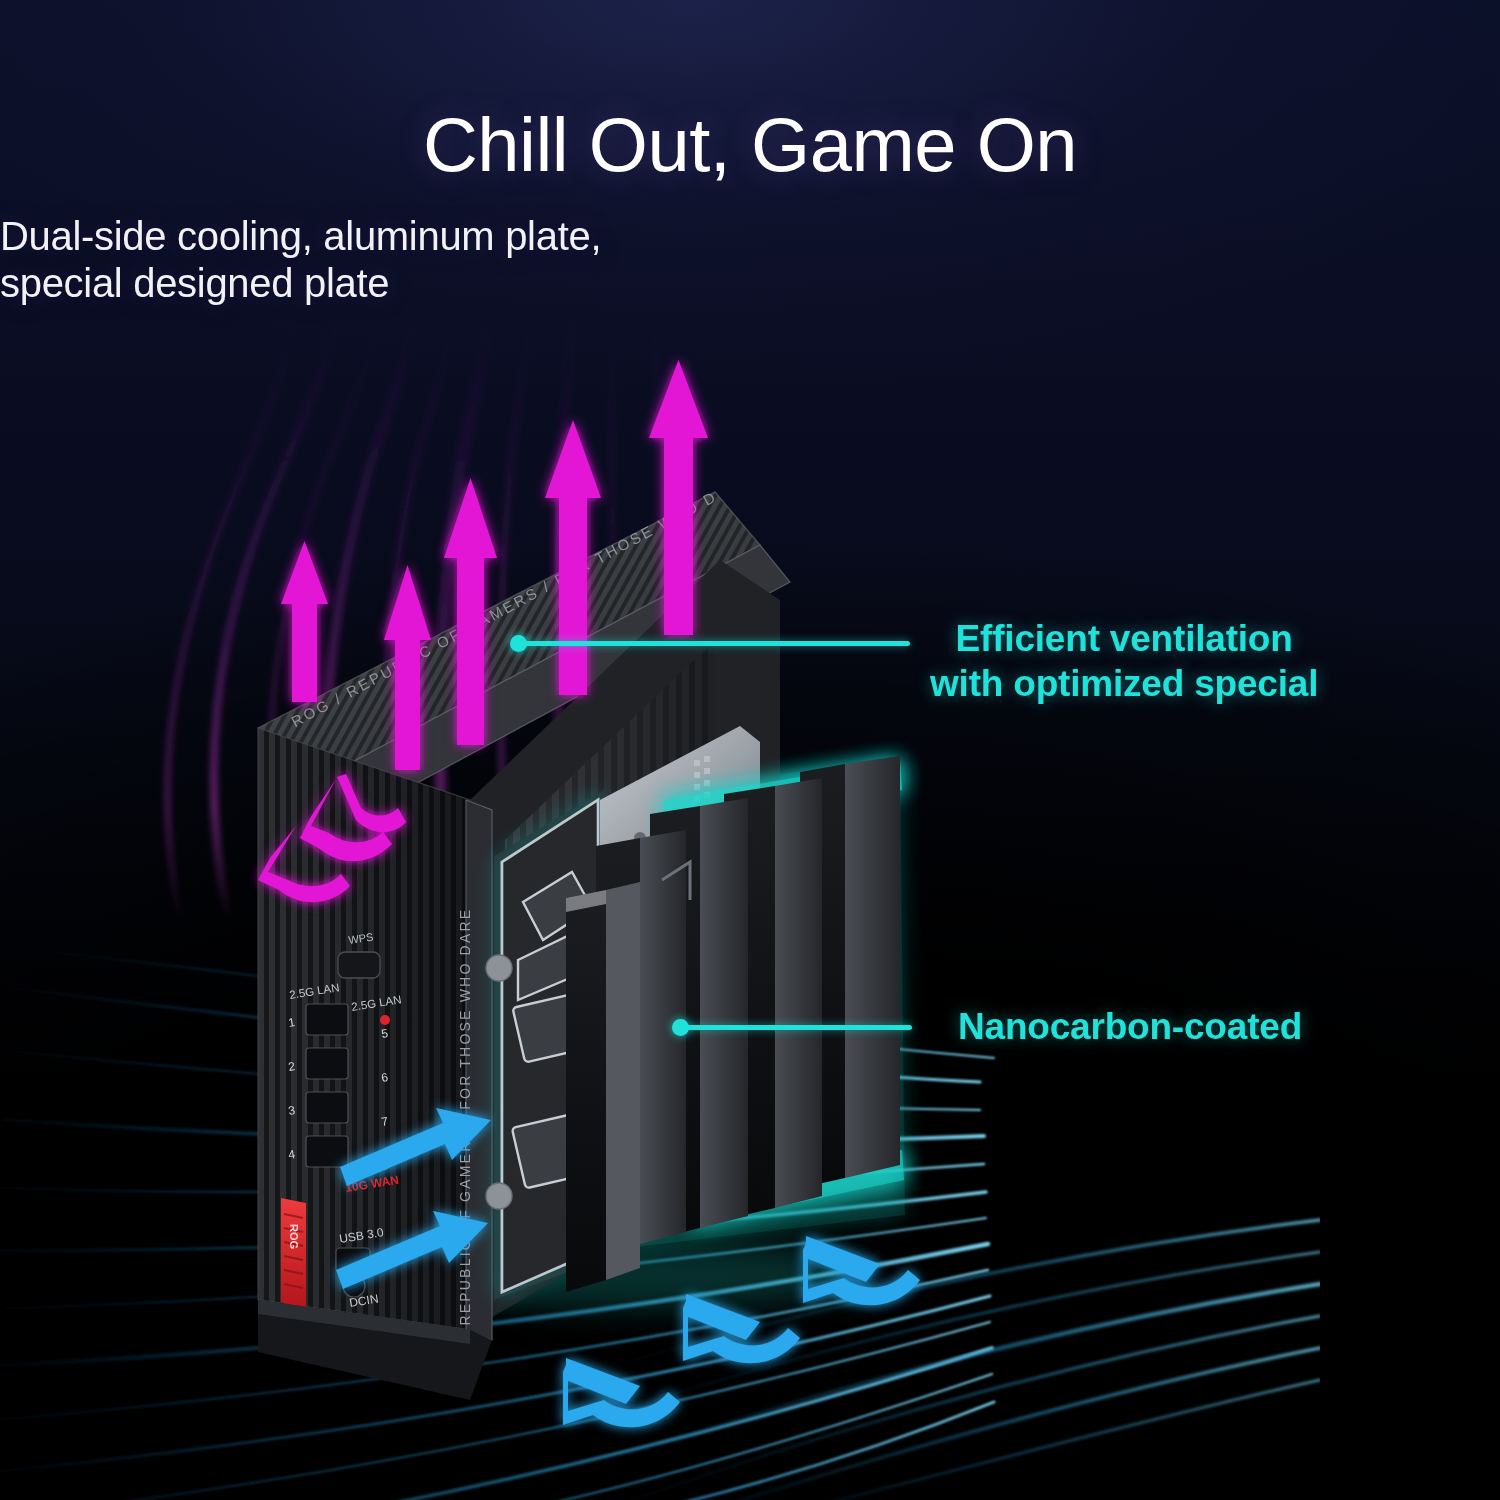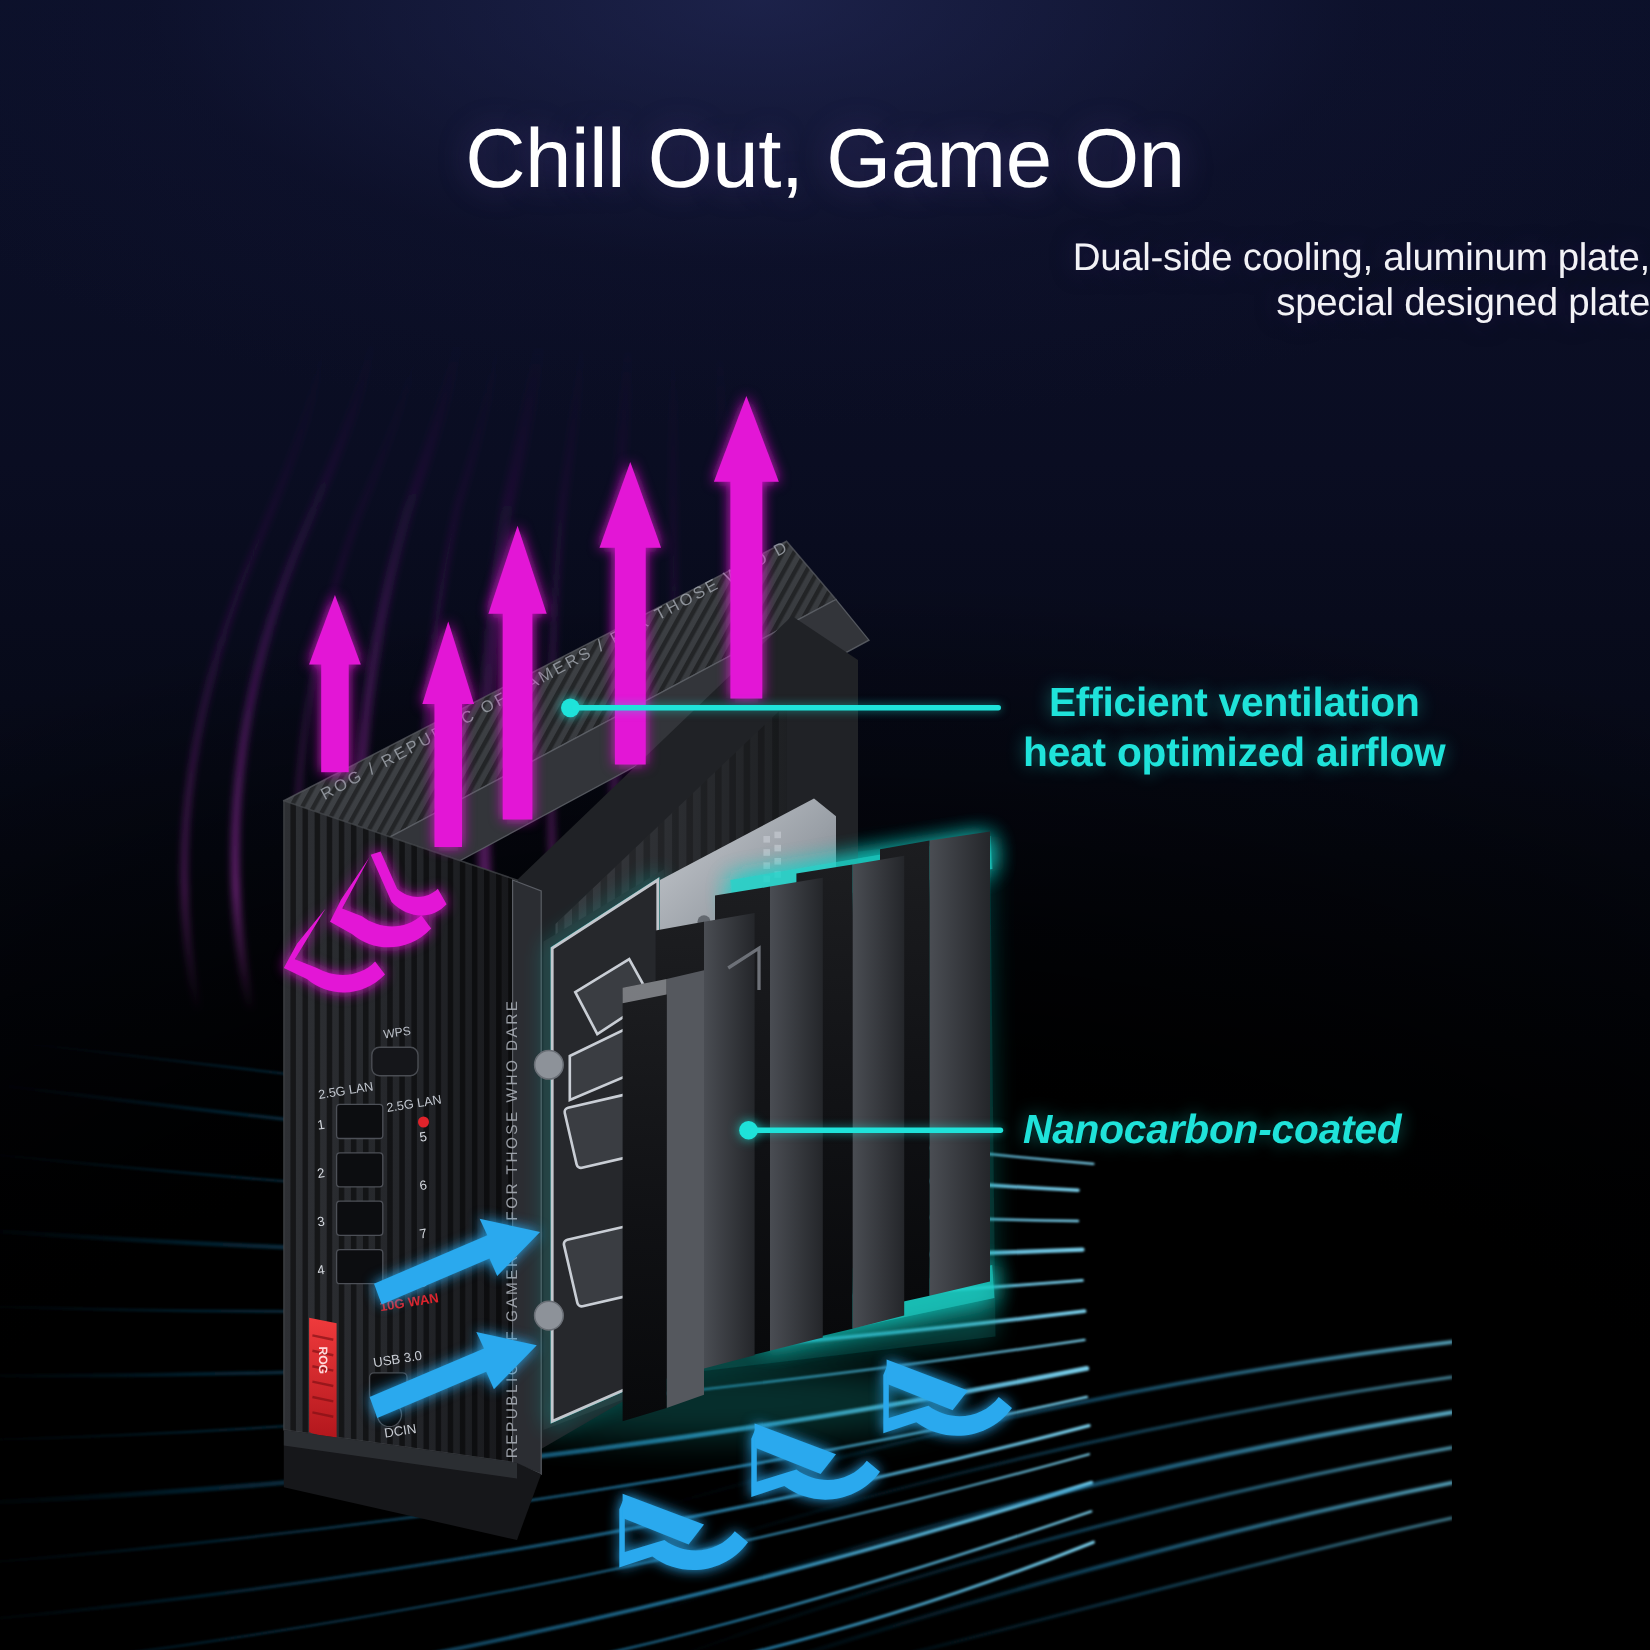--- a/index.html
+++ b/index.html
@@ -40,38 +40,38 @@
   
   .headline{
     position:absolute;left:0;right:0;top:106px;
     text-align:center;
     color:#ffffff;
     font-size:76px;font-weight:400;letter-spacing:-.5px;line-height:1.02;
     text-shadow:0 0 28px rgba(90,70,150,.45);
   }
   .subhead{
     position:absolute;left:0;right:0;top:213px;
-    text-align:right;color:#f2f2f6;
-    font-size:35px;font-weight:400;line-height:1.18;
+    text-align:left;color:#f2f2f6;
+    font-size:40px;font-weight:400;line-height:1.18;
     letter-spacing:-.3px;
     text-shadow:0 0 20px rgba(60,40,110,.5);
   }
   .subhead span{display:block;}
 
   
   .callout{
     position:absolute;
     color:#1fe3da;
     font-size:37px;font-weight:700;line-height:1.22;
     letter-spacing:-.2px;
     text-shadow:0 0 16px rgba(31,227,218,.45);
   }
   .callout span{display:block;white-space:nowrap;text-align:center;}
   #callout-vent{left:930px;top:616px;}
-  #callout-plate{left:930px;top:1004px;font-style:italic;}
+  #callout-plate{left:958px;top:1004px;}
 
   .leader{position:absolute;height:22px;}
   .leader .ldot{
     position:absolute;left:0;top:3px;
     width:17px;height:17px;border-radius:50%;
     background:#1fe3da;
     box-shadow:0 0 10px rgba(31,227,218,.8);
   }
   .leader .lline{
     position:absolute;left:10px;top:9px;
@@ -510,21 +510,21 @@
     <span>Dual-side cooling, aluminum plate,</span>
     <span>special designed plate</span>
   </div>
 
   <div class="leader" id="leader-vent">
     <div class="ldot"></div>
     <div class="lline"></div>
   </div>
   <div class="callout" id="callout-vent">
     <span>Efficient ventilation</span>
-    <span>heat optimized airflow</span>
+    <span>with optimized special</span>
   </div>
 
   <div class="leader" id="leader-plate">
     <div class="ldot"></div>
     <div class="lline"></div>
   </div>
   <div class="callout" id="callout-plate">
     <span>Nanocarbon-coated</span>
   </div>
 

